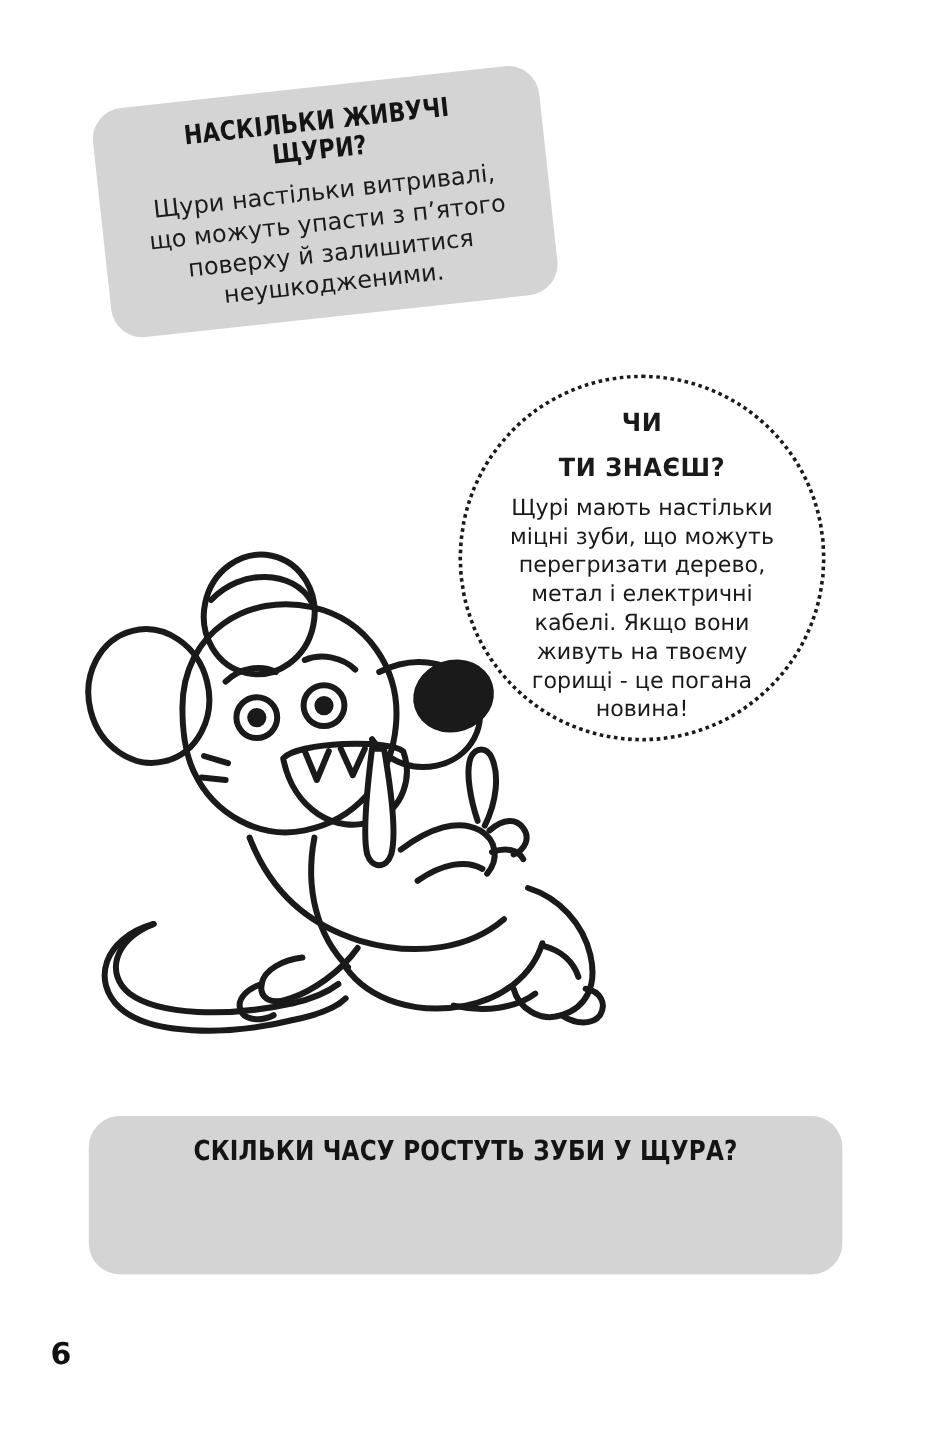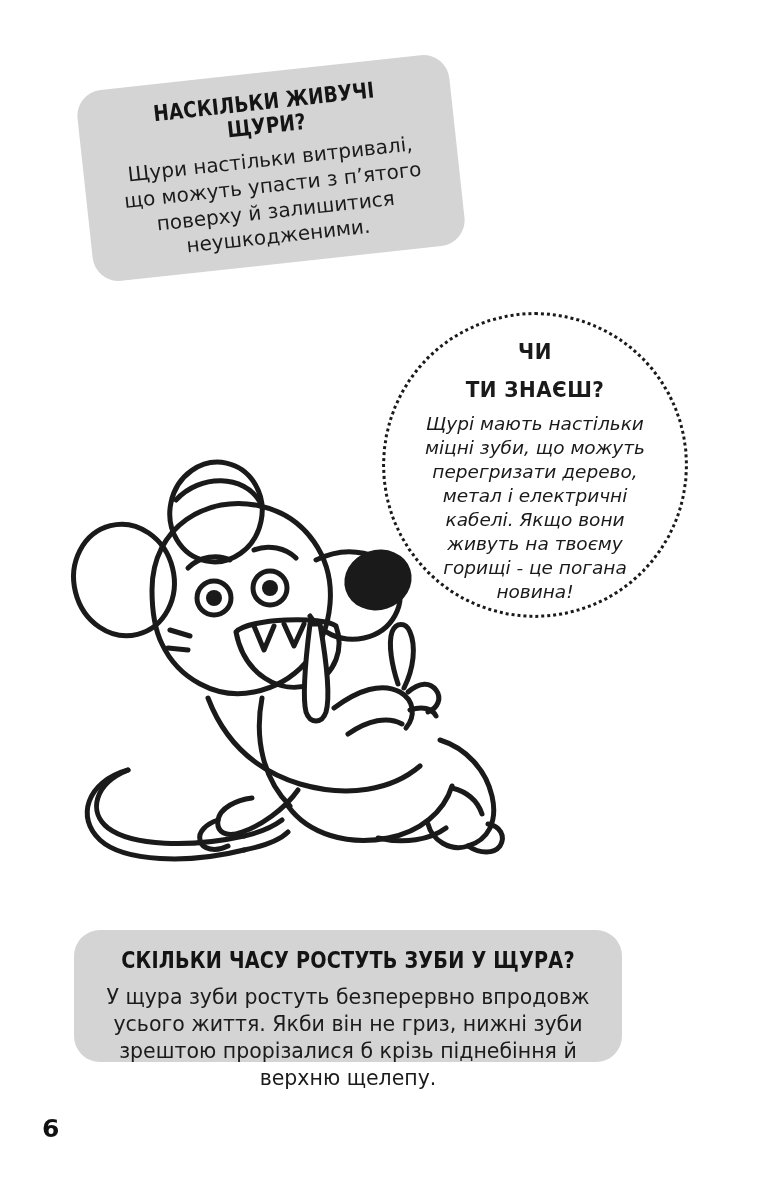--- a/index.html
+++ b/index.html
@@ -36,21 +36,21 @@
     top: 72px;
     width: 374px;
     height: 192px;
     transform: rotate(-6.2deg);
     padding: 18px 26px 0 26px;
   }
 
   .box-bottom {
     left: 74px;
     top: 930px;
-    width: 548px;
+    width: 628px;
     height: 132px;
     padding: 18px 28px 0 28px;
   }
 
   .fact-title {
     font-family: "DejaVu Sans", sans-serif;
     font-weight: bold;
     font-size: 22px;
     letter-spacing: 0.2px;
     line-height: 1.1;
@@ -96,21 +96,20 @@
     line-height: 1.5;
     letter-spacing: 0.5px;
     text-transform: uppercase;
     margin: 0 0 6px 0;
     transform: scaleX(0.95);
   }
   .bubble-body {
     font-size: 18.5px;
     line-height: 1.3;
     margin: 0;
-    font-style: italic;
   }
 
   
   .page-number {
     position: absolute;
     left: 42px;
     top: 1114px;
     font-size: 25px;
     font-weight: bold;
     color: #111;
@@ -207,18 +206,17 @@
                C402 412 384 400 380 384"></path>
       <path d="M420 406 C432 414 446 414 452 406 C458 396 452 386 440 384"></path>
       <path d="M404 348 C420 352 430 362 434 374"></path>
 
       <path d="M330 398 C356 404 382 400 398 388"></path>
     </svg>
   </div>
 
   <div class="fact-box box-bottom">
     <div class="fact-title">СКІЛЬКИ ЧАСУ РОСТУТЬ ЗУБИ У ЩУРА?</div>
-    <div class="fact-body">У щура зуби ростуть безперервно впродовж усього життя. Якби він не гриз, нижні зуби зрештою прорізалися б крізь піднебіння й верхню щелепу.</div>
   </div>
 
   <div class="page-number">6</div>
 
 </div>
 
 </body></html>

